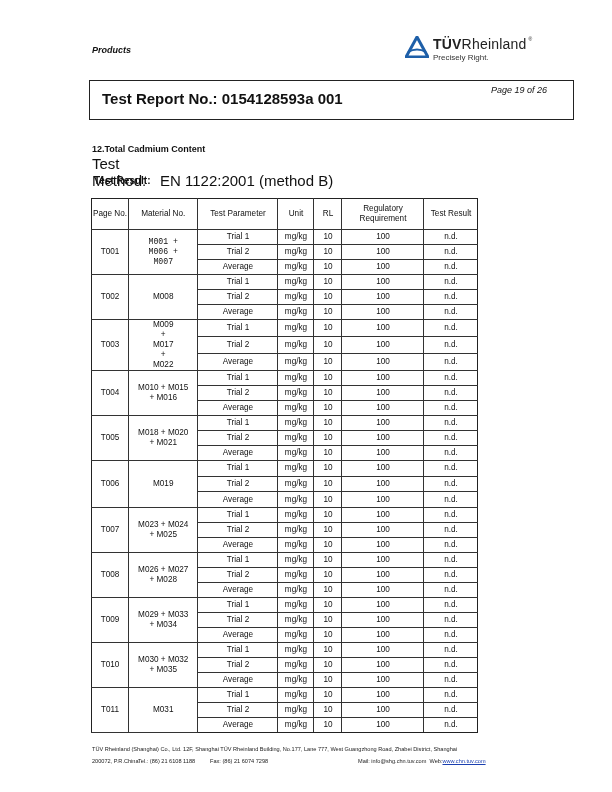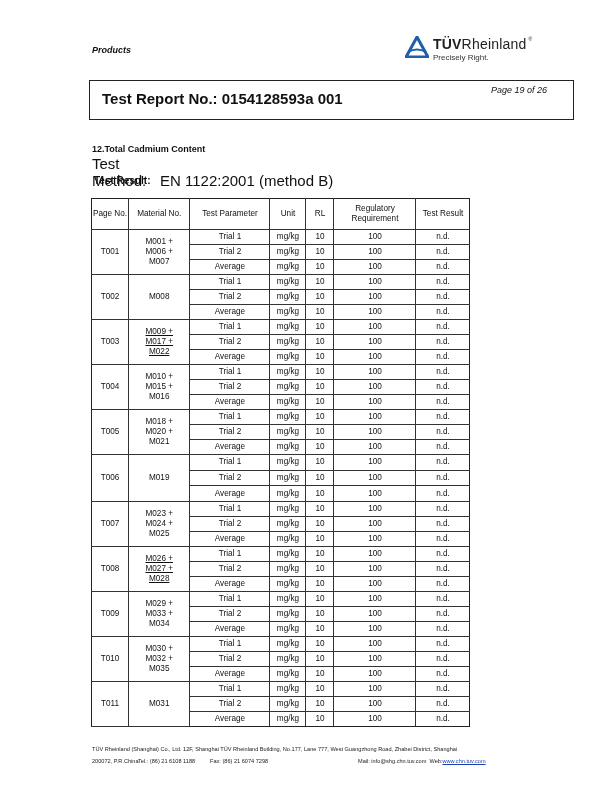--- a/index.html
+++ b/index.html
@@ -90,21 +90,21 @@
       <th><span>Test Parameter</span></th>
       <th><span>Unit</span></th>
       <th><span>RL</span></th>
       <th><span>Regulatory Requirement</span></th>
       <th><span>Test Result</span></th>
     </tr>
   </thead>
   <tbody id="tbody">
       <tr>
         <td rowspan="3" class="tno">T001</td>
-        <td rowspan="3" style="padding: 0px 8px;">M001 + M006 + M007</td>
+        <td rowspan="3" style="padding: 0px 8px; font-family: Liberation Mono, monospace;">M001 + M006 + M007</td>
         <td>Trial 1</td>
         <td>mg/kg</td>
         <td>10</td>
         <td>100</td>
         <td class="res">n.d.</td>
       </tr>
       <tr>
         <td>Trial 2</td>
         <td>mg/kg</td>
         <td>10</td>
@@ -136,21 +136,21 @@
       </tr>
       <tr>
         <td>Average</td>
         <td>mg/kg</td>
         <td>10</td>
         <td>100</td>
         <td class="res">n.d.</td>
       </tr>
       <tr>
         <td rowspan="3" class="tno">T003</td>
-        <td rowspan="3" style="padding: 0px 13px; text-decoration: underline;">M009 + M017 + M022</td>
+        <td rowspan="3" style="padding: 0px 24px;">M009 + M017 + M022</td>
         <td>Trial 1</td>
         <td>mg/kg</td>
         <td>10</td>
         <td>100</td>
         <td class="res">n.d.</td>
       </tr>
       <tr>
         <td>Trial 2</td>
         <td>mg/kg</td>
         <td>10</td>
@@ -251,21 +251,21 @@
       </tr>
       <tr>
         <td>Average</td>
         <td>mg/kg</td>
         <td>10</td>
         <td>100</td>
         <td class="res">n.d.</td>
       </tr>
       <tr>
         <td rowspan="3" class="tno">T008</td>
-        <td rowspan="3" style="padding: 0px 8px; text-decoration: underline;">M026 + M027 + M028</td>
+        <td rowspan="3" style="padding: 0px 8px;">M026 + M027 + M028</td>
         <td>Trial 1</td>
         <td>mg/kg</td>
         <td>10</td>
         <td>100</td>
         <td class="res">n.d.</td>
       </tr>
       <tr>
         <td>Trial 2</td>
         <td>mg/kg</td>
         <td>10</td>

